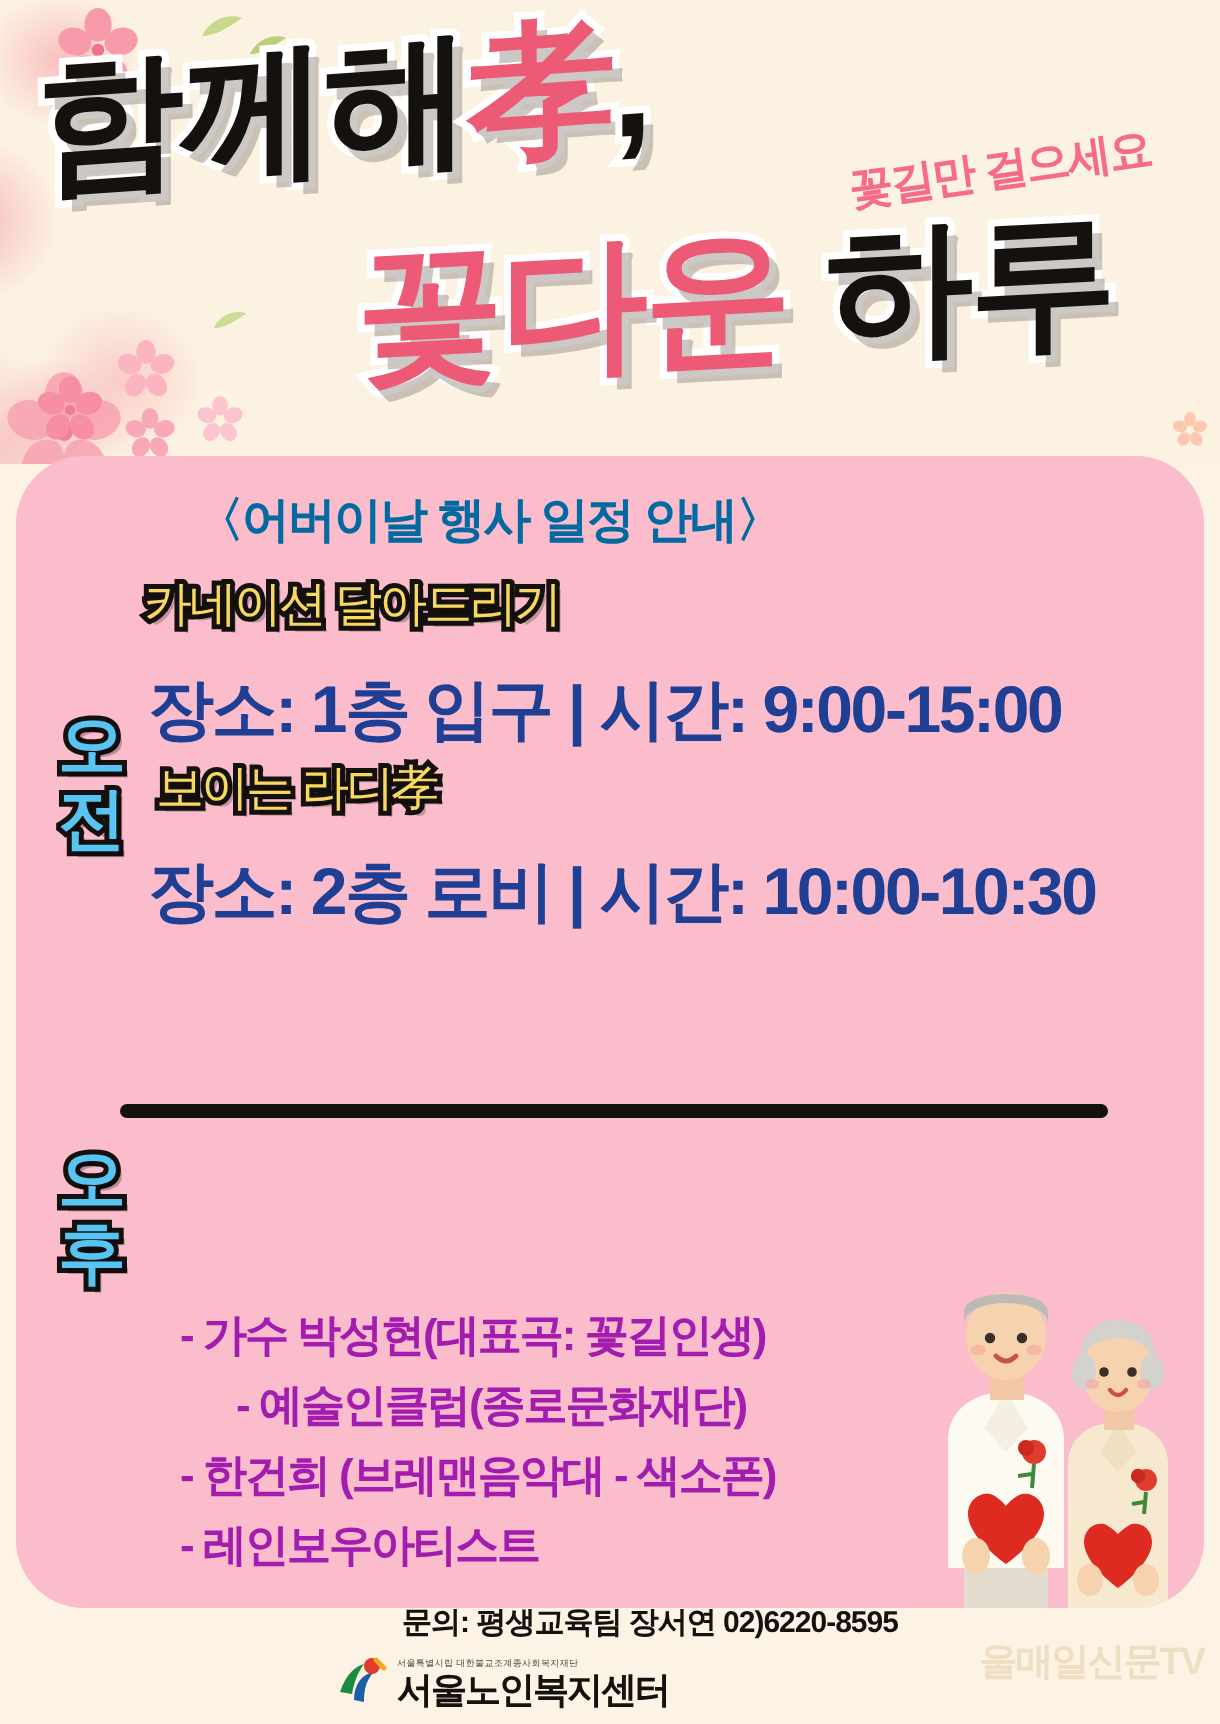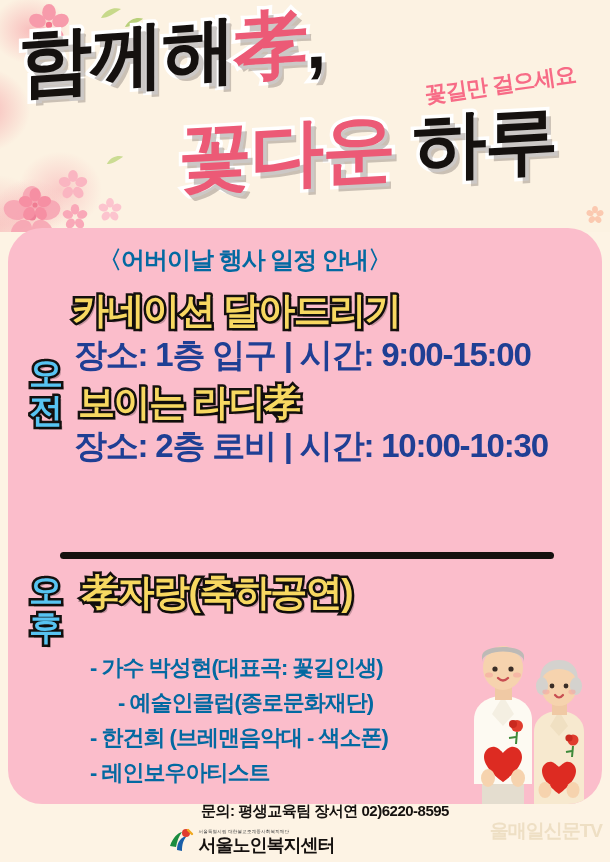--- a/index.html
+++ b/index.html
@@ -134,22 +134,22 @@
     -webkit-text-stroke: 5px #15110f;
     paint-order: stroke fill;
     text-shadow: 3px 3px 0 rgba(0,0,0,.25);
   }
   .period span { display: block; }
   #period-morning { left: 16px; top: 355px - 228px; }
   #period-afternoon { left: 16px; top: 572px - 228px; }
 
   .evt-title {
     position: absolute;
-    font-size: 37px;
-    font-weight: 700;
+    font-size: 24px;
+    font-weight: 400;
     color: #f7d861;
     letter-spacing: -1.5px;
     white-space: nowrap;
     -webkit-text-stroke: 5px #15110f;
     paint-order: stroke fill;
     text-shadow: 3px 3px 0 rgba(0,0,0,.22);
   }
   .evt-info {
     position: absolute;
     font-size: 33px;
@@ -163,21 +163,21 @@
     font-size: 15px;
     font-weight: 700;
     color: #1f3f94;
     letter-spacing: -.7px;
     white-space: nowrap;
   }
   .evt-bullet {
     position: absolute;
     font-size: 22px;
     font-weight: 700;
-    color: #0369a1;
+    color: #a21caf;
     letter-spacing: -1px;
     white-space: nowrap;
   }
 
   .divider {
     position: absolute;
     left: 52px; top: 324px;
     width: 494px; height: 7px;
     background: #15110f;
     border-radius: 4px;
@@ -369,21 +369,20 @@
     </div>
 
     <div class="evt-title" style="left:64px;top:58px;">카네이션 달아드리기</div>
     <div class="evt-info" style="left:66px;top:105px;">장소: 1층 입구 | 시간: 9:00-15:00</div>
 
     <div class="evt-title" style="left:70px;top:150px;">보이는 라디孝</div>
     <div class="evt-info" style="left:66px;top:196px;">장소: 2층 로비 | 시간: 10:00-10:30</div>
 
     <div class="divider"></div>
 
-    <div class="evt-title" style="left:74px;top:340px;">孝자랑(축하공연)</div>
     <div class="evt-bullet" style="left:82px;top:425px;">- 가수 박성현(대표곡: 꽃길인생)</div>
     <div class="evt-bullet" style="left:82px;top:460px;margin-left:28px;">- 예술인클럽(종로문화재단)</div>
     <div class="evt-bullet" style="left:82px;top:495px;">-  한건희 (브레맨음악대 - 색소폰)</div>
     <div class="evt-bullet" style="left:82px;top:530px;">- 레인보우아티스트</div>
 
     <svg class="couple" viewBox="0 0 136 182">
 
       <g>
         <rect x="20" y="150" width="42" height="32" fill="#e4ddcf"></rect>
         <path d="M12 92 C12 76 26 68 41 68 C56 68 70 76 70 92 L70 156 L12 156 Z" fill="#fdfaf2"></path>

